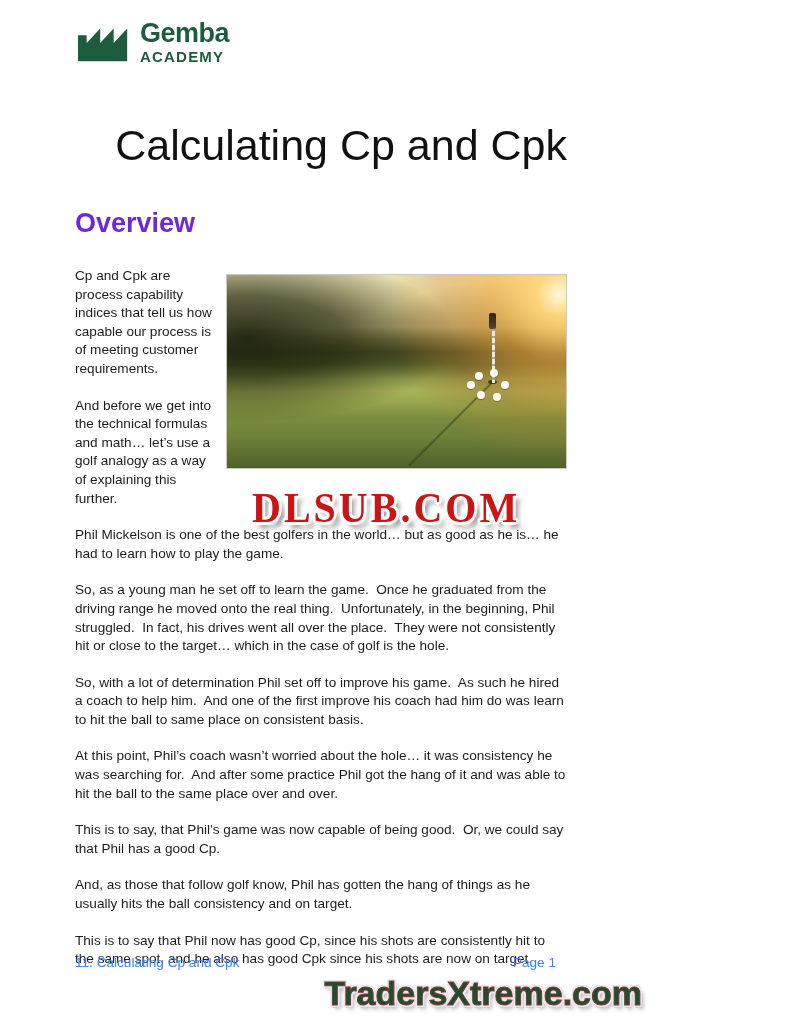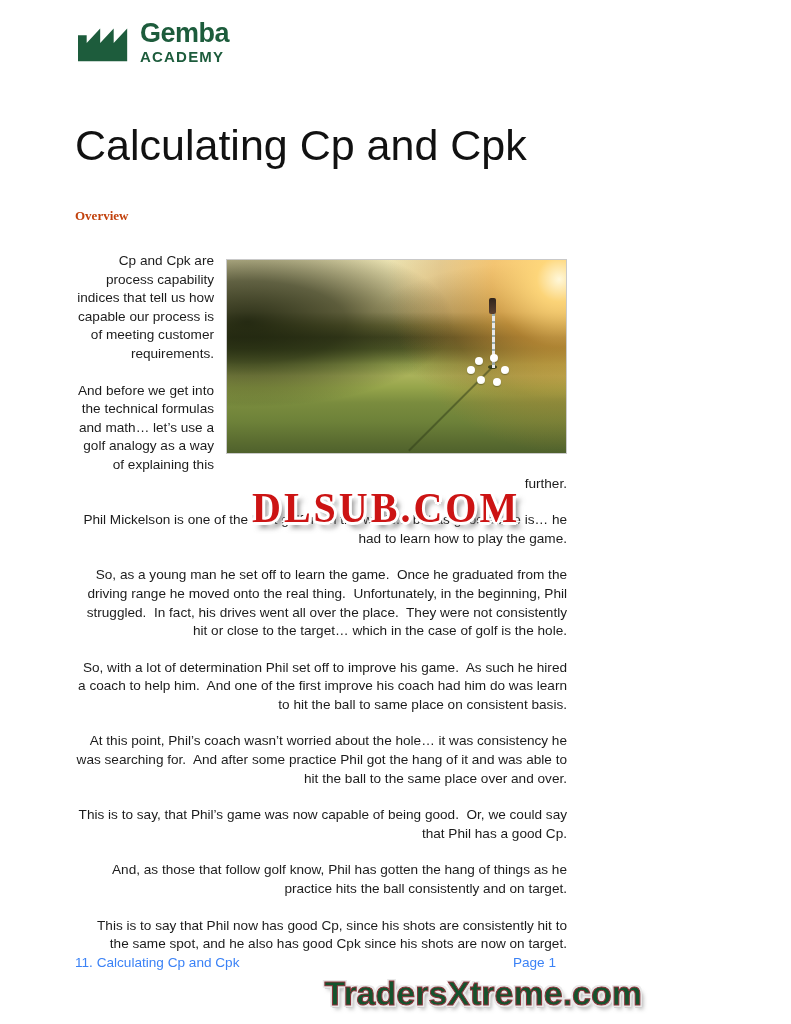--- a/index.html
+++ b/index.html
@@ -56,32 +56,31 @@
     color:#14532d;
     -webkit-text-stroke:1px #8a3038;
     text-shadow:
       -2px -2px 0 #e9e9e9, 2px -2px 0 #e9e9e9, -2px 2px 0 #e9e9e9, 2px 2px 0 #e9e9e9,
       0 3px 0 #cfcfcf, 3px 4px 4px rgba(120,120,120,0.65);
     z-index:5;
   }
   
   h1.doc-title{
     margin:0;padding-top:105px;
-    text-align:left;
+    text-align:right;
     font-size:43px;font-weight:400;letter-spacing:0px;
     color:#111;
   }
   h2.section-heading{
     margin:38px 0 28px 0;
-    font-size:13px;font-weight:700;
-    color:#c2410c;
-    font-family:Liberation Serif, serif;
+    font-size:27px;font-weight:700;
+    color:#6d28d9;
   }
   
-  .doc-body{font-size:13.6px;line-height:18.6px;color:#1c1c1c;text-align:right;}
+  .doc-body{font-size:13.6px;line-height:18.6px;color:#1c1c1c;}
   .doc-body p{margin:0 0 18px 0;white-space:pre-wrap;}
   
   .golf-image{
     float:right;
     width:339px;height:193px;
     margin:7px 0 15px 12px;
     border:1px solid #c9c9c9;
     position:relative;
     overflow:hidden;
     background:
@@ -172,21 +171,21 @@
       <div class="golf-ball ball-6"></div>
     </div>
 
     <p>Cp and Cpk are process capability indices that tell us how capable our process is of meeting customer requirements.</p>
     <p>And before we get into the technical formulas and math… let’s use a golf analogy as a way of explaining this further.</p>
     <p>Phil Mickelson is one of the best golfers in the world… but as good as he is… he had to learn how to play the game.</p>
     <p>So, as a young man he set off to learn the game.  Once he graduated from the driving range he moved onto the real thing.  Unfortunately, in the beginning, Phil struggled.  In fact, his drives went all over the place.  They were not consistently hit or close to the target… which in the case of golf is the hole.</p>
     <p>So, with a lot of determination Phil set off to improve his game.  As such he hired a coach to help him.  And one of the first improve his coach had him do was learn to hit the ball to same place on consistent basis.</p>
     <p>At this point, Phil’s coach wasn’t worried about the hole… it was consistency he was searching for.  And after some practice Phil got the hang of it and was able to hit the ball to the same place over and over.</p>
     <p>This is to say, that Phil’s game was now capable of being good.  Or, we could say that Phil has a good Cp.</p>
-    <p>And, as those that follow golf know, Phil has gotten the hang of things as he practice hits the ball consistently and on target.</p>
+    <p>And, as those that follow golf know, Phil has gotten the hang of things as he usually hits the ball consistency and on target.</p>
     <p>This is to say that Phil now has good Cp, since his shots are consistently hit to the same spot, and he also has good Cpk since his shots are now on target.</p>
   </div>
 
   <div class="footer">
     <span>11. Calculating Cp and Cpk</span>
     <span>Page 1</span>
   </div>
 
 </div>
 

